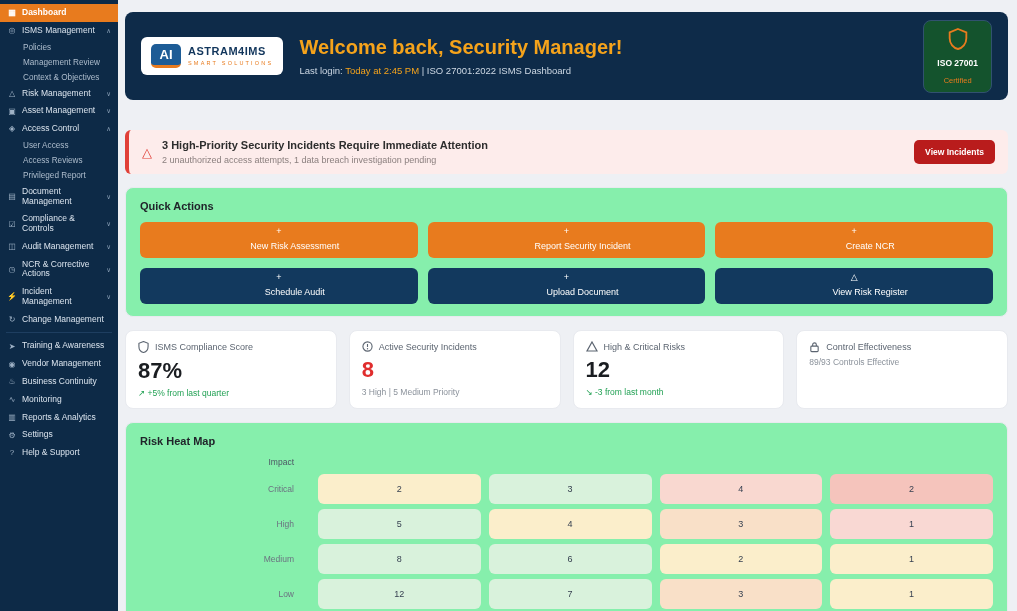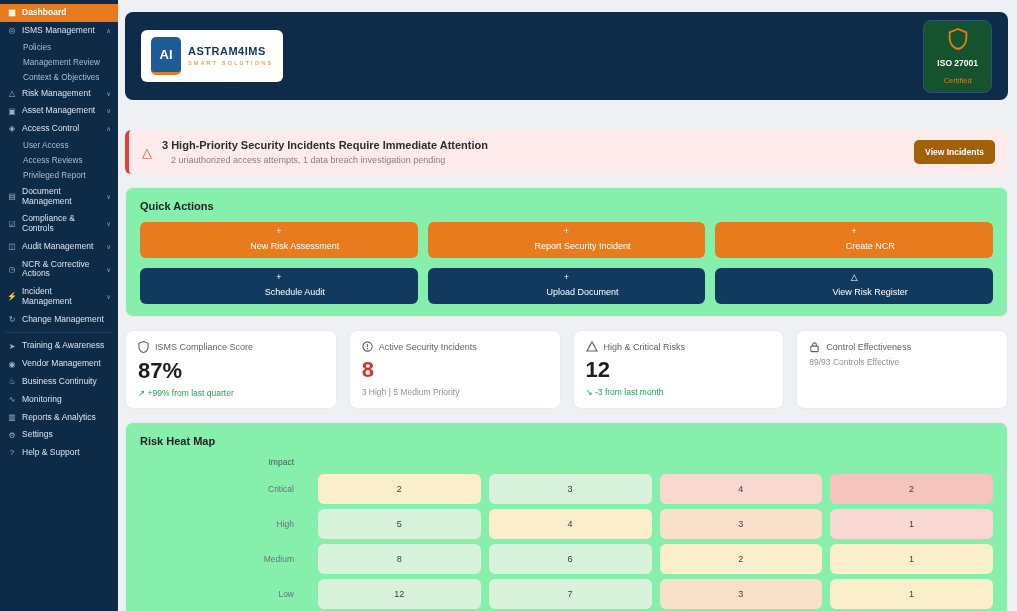--- a/index.html
+++ b/index.html
@@ -15,36 +15,36 @@
   .side-sub { padding:3px 6px 3px 23px; color:#aebdcd; cursor:pointer; font-size:8.2px; }
   .chev { margin-left:auto; font-size:6.5px; color:#8aa0b6; }
   .side-divider { height:1px; background:#1e3e60; margin:4px 6px; }
 
   
   .main { flex:1; padding:12px 9px 0 7px; overflow:hidden; }
 
   
   .header { background:#0e2b49; border-radius:8px; display:flex; align-items:center; padding:12px 16px; gap:16px; height:88px; }
   .logo-box { background:#fff; border-radius:6px; padding:7px 10px; display:flex; align-items:center; gap:7px; flex-shrink:0; }
-  .logo-mark { width:30px; height:38px; background:#1d5c96; border-radius:5px; color:#fff; font-weight:bold; display:flex; align-items:center; justify-content:center; font-size:13px; border-bottom:3px solid #e87b1e; }
+  .logo-mark { width:30px; height:24px; background:#1d5c96; border-radius:5px; color:#fff; font-weight:bold; display:flex; align-items:center; justify-content:center; font-size:13px; border-bottom:3px solid #e87b1e; }
   .logo-text { color:#12365c; font-weight:bold; font-size:11px; letter-spacing:0.5px; line-height:1; }
   .logo-sub { color:#e87b1e; font-size:5.5px; letter-spacing:2.2px; text-align:center; margin-top:3px; }
   .welcome-title { color:#f5a31b; font-size:20px; font-weight:bold; }
   .welcome-sub { color:#cdd8e4; font-size:9.5px; margin-top:6px; }
   .login-time { color:#f5a31b; }
   .cert-badge { margin-left:auto; border:1px solid #31516f; background:#14532d; border-radius:8px; padding:7px 13px; text-align:center; flex-shrink:0; }
   .cert-title { color:#fff; font-size:8.5px; font-weight:bold; margin-top:4px; }
   .cert-sub { color:#e87b1e; font-size:7.5px; margin-top:8px; }
 
   
   .alert { margin-top:30px; background:#fdeceb; border-left:4px solid #e04038; border-radius:6px; display:flex; align-items:center; padding:9px 13px; gap:10px; }
   .alert-icon { color:#e04038; font-size:13px; flex-shrink:0; }
   .alert-title { font-size:11px; font-weight:bold; color:#2d2d2d; }
-  .alert-sub { font-size:9px; color:#8a7f7e; margin-top:4px;margin-left:9px; }
-  .alert-btn { margin-left:auto; background:#a16207; color:#fff; font-size:8.5px; font-weight:bold; border:none; border-radius:5px; padding:7px 11px; cursor:pointer; flex-shrink:0; }
+  .alert-sub { font-size:9px; color:#8a7f7e; margin-top:4px; }
+  .alert-btn { margin-left:auto; background:#b91c1c; color:#fff; font-size:8.5px; font-weight:bold; border:none; border-radius:5px; padding:7px 11px; cursor:pointer; flex-shrink:0; }
 
   
   .card { background:#86efac; border-radius:8px; border:1px solid #e8eaef; padding:12px 14px; }
   .section-title { font-size:11px; font-weight:bold; color:#20242a; }
 
   
   .qa { margin-top:13px; }
   .qa-grid { display:grid; grid-template-columns:repeat(3,1fr); gap:10px; margin-top:10px; }
   .qa-btn { border:none; border-radius:6px; color:#fff; padding:4px 0 6px; text-align:center; cursor:pointer; font-family:inherit; }
   .qa-btn .qi { display:block; font-size:9px; line-height:11px; }
@@ -165,20 +165,28 @@
 <main class="main">
 
   <header class="header">
     <div class="logo-box">
       <div class="logo-mark">AI</div>
       <div>
         <div class="logo-text">ASTRAM4IMS</div>
         <div class="logo-sub">SMART SOLUTIONS</div>
       </div>
     </div>
+    <div>
+      <div class="welcome-title">Welcome back, Security Manager!</div>
+      <div class="welcome-sub">
+        <span>Last login:</span>
+        <span class="login-time">Today at 2:45 PM</span>
+        <span>| ISO 27001:2022 ISMS Dashboard</span>
+      </div>
+    </div>
     <div class="cert-badge">
       <svg width="20" height="22" viewBox="0 0 24 26">
         <path d="M12 1 L22 5 V12 C22 19 17.5 23.8 12 25 C6.5 23.8 2 19 2 12 V5 Z" fill="none" stroke="#e87b1e" stroke-width="2.2"></path>
       </svg>
       <div class="cert-title">ISO 27001</div>
       <div class="cert-sub">Certified</div>
     </div>
   </header>
 
   <section class="alert">
@@ -224,21 +232,21 @@
     <div class="stat-card">
       <div class="stat-head">
         <svg width="11" height="12" viewBox="0 0 24 26">
           <path d="M12 1 L22 5 V12 C22 19 17.5 23.8 12 25 C6.5 23.8 2 19 2 12 V5 Z" fill="none" stroke="#5b6470" stroke-width="2.4"></path>
         </svg>
         <span>ISMS Compliance Score</span>
       </div>
       <div class="stat-value">87%</div>
       <div class="stat-sub green">
         <span>↗</span>
-        <span>+99% from last quarter</span>
+        <span>+5% from last quarter</span>
       </div>
     </div>
     <div class="stat-card">
       <div class="stat-head">
         <svg width="11" height="11" viewBox="0 0 24 24">
           <circle cx="12" cy="12" r="10" fill="none" stroke="#5b6470" stroke-width="2.4"></circle>
           <line x1="12" y1="6.5" x2="12" y2="13" stroke="#5b6470" stroke-width="2.4"></line>
           <circle cx="12" cy="17" r="1.5" fill="#5b6470"></circle>
         </svg>
         <span>Active Security Incidents</span>

